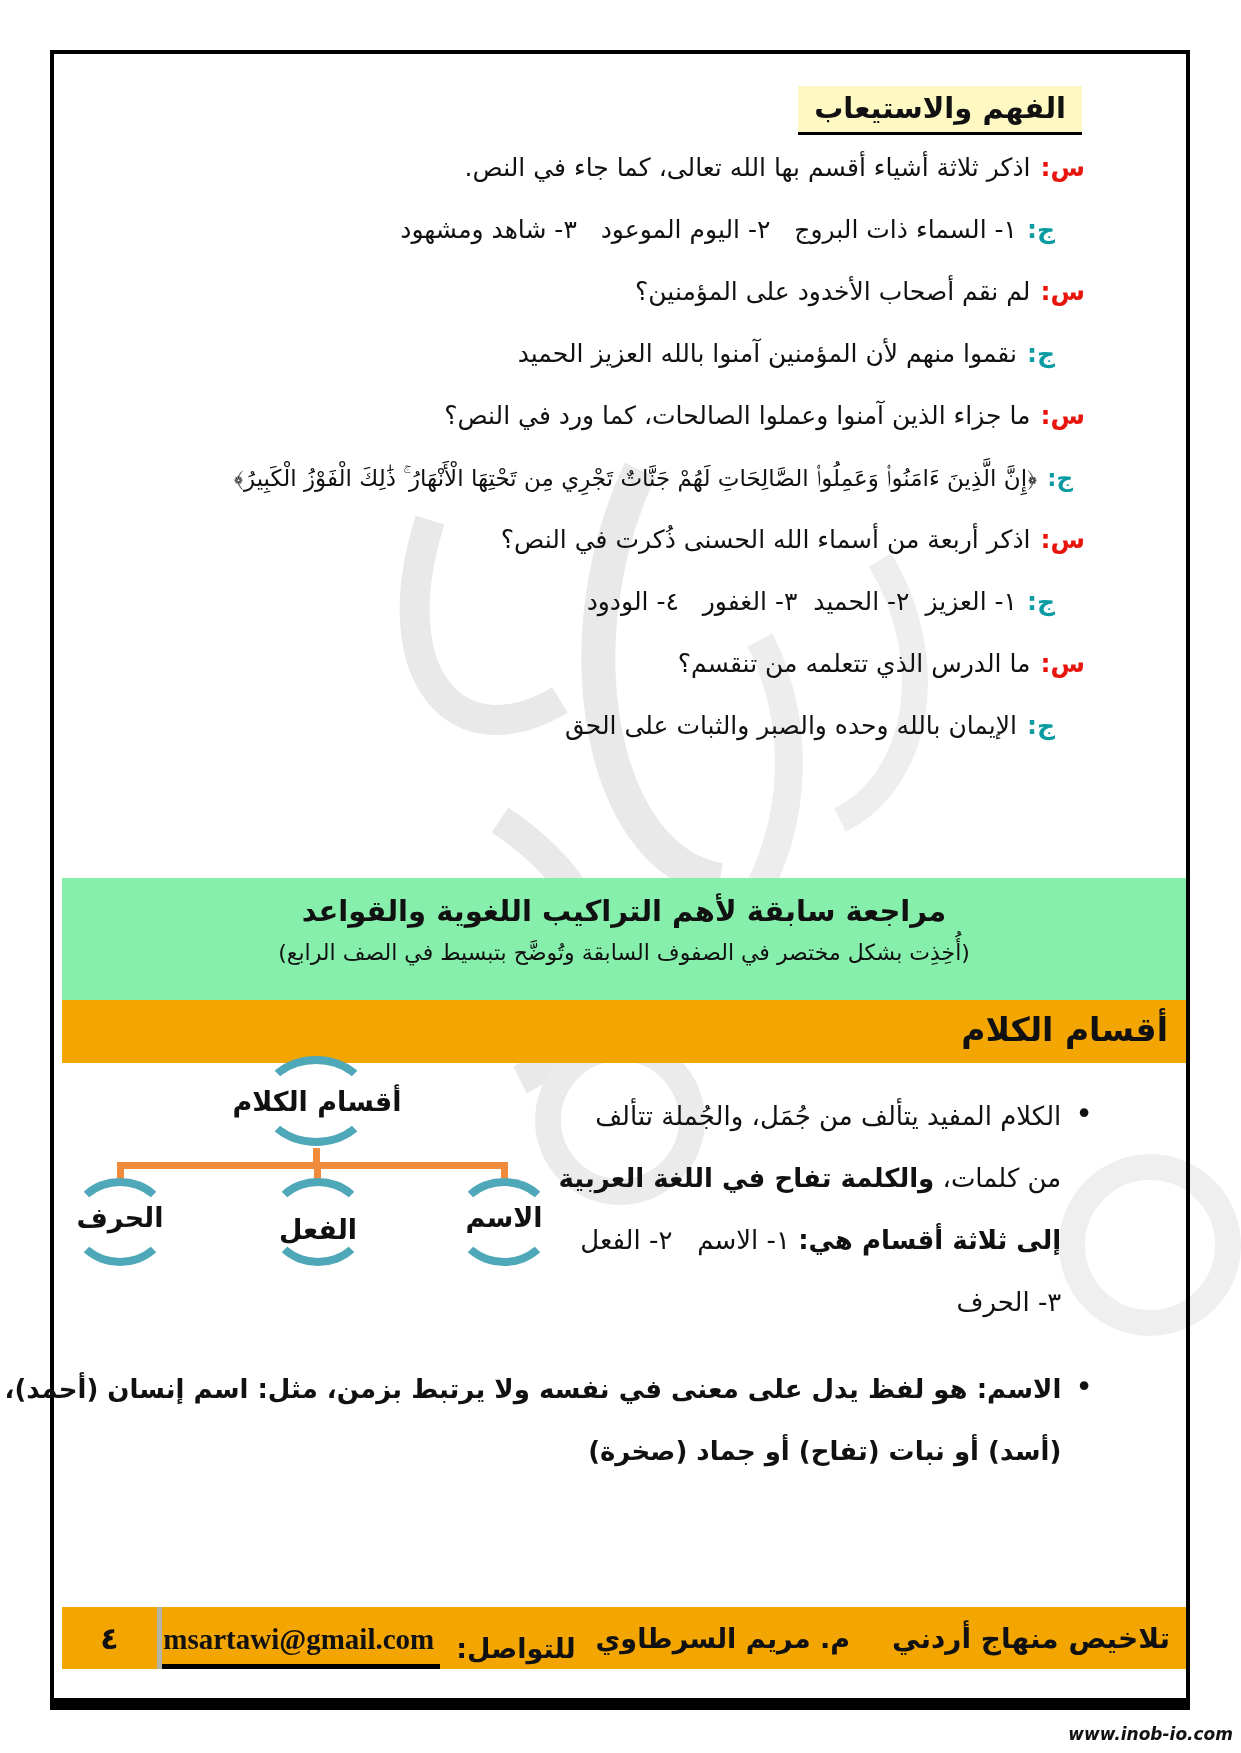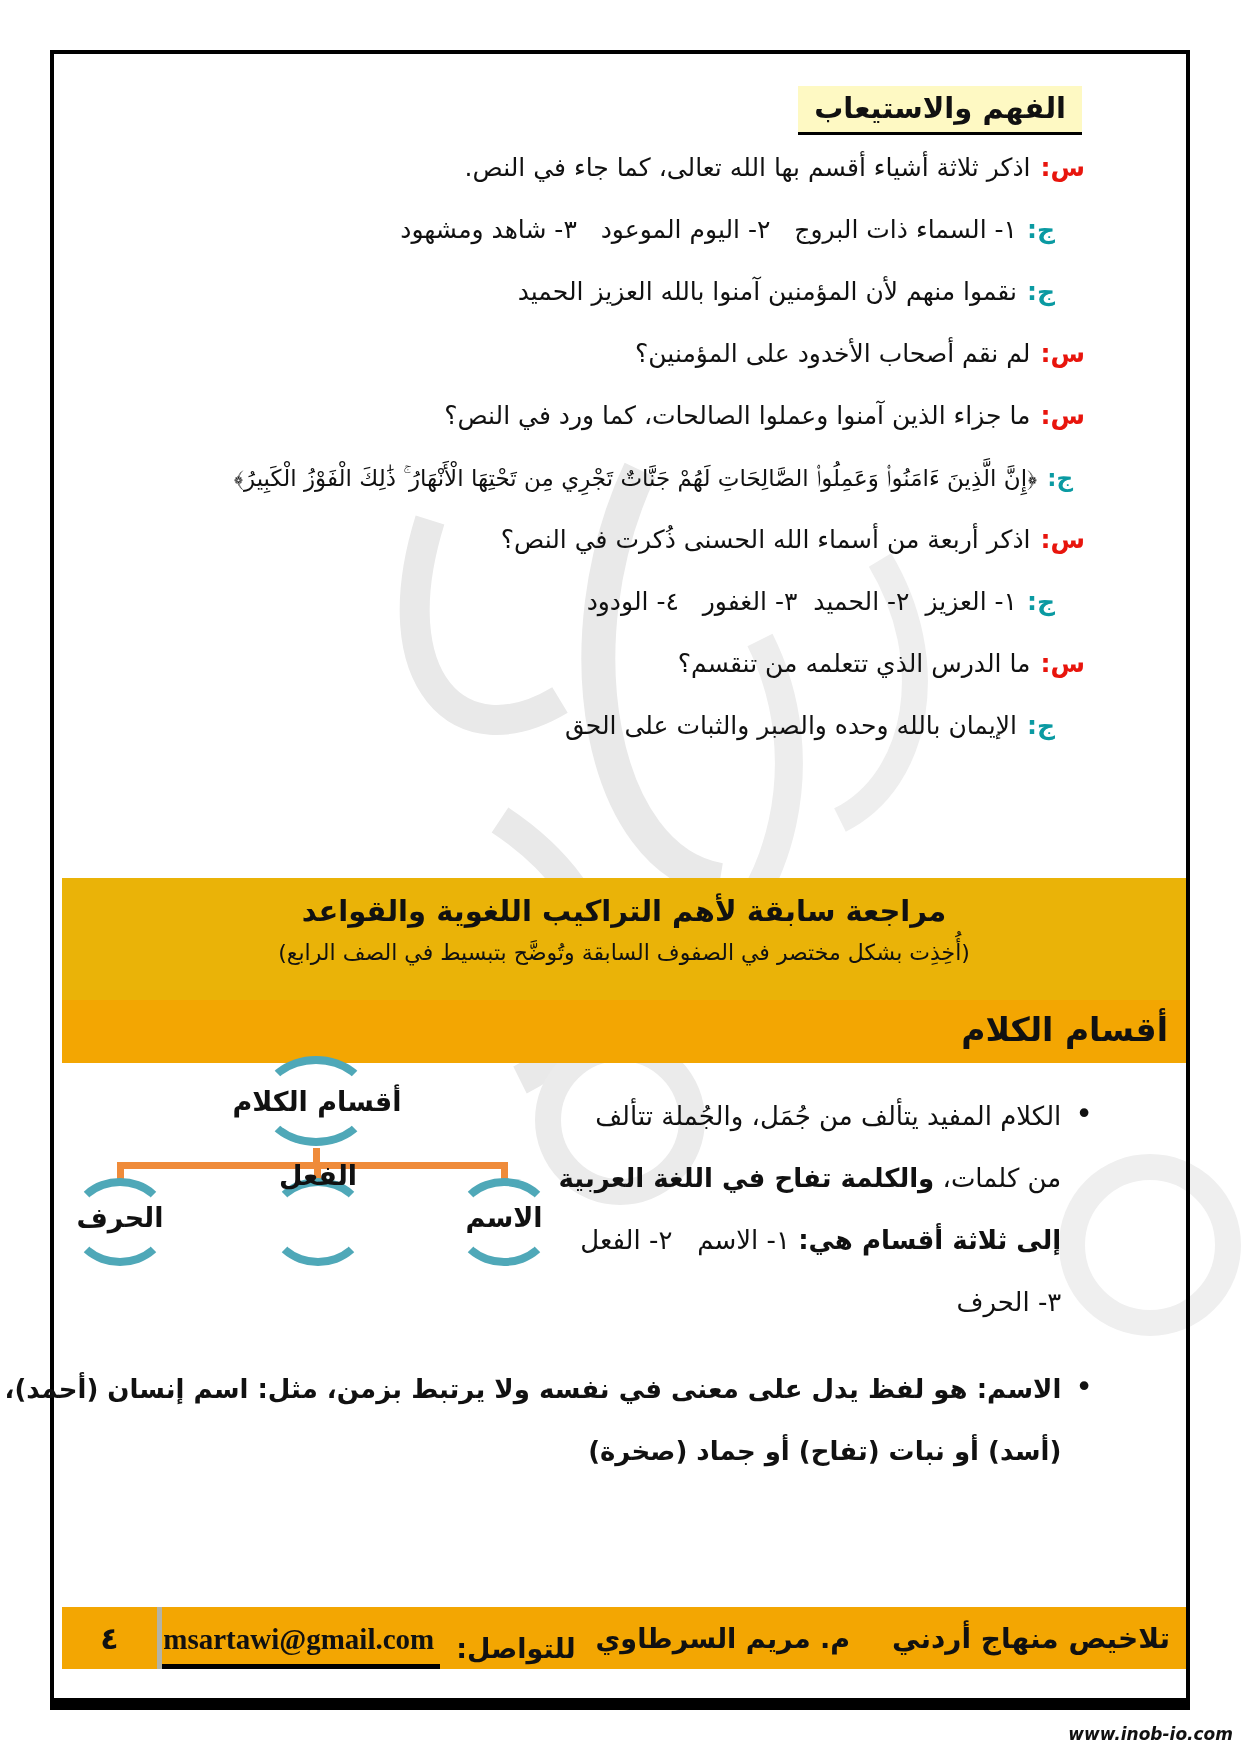--- a/index.html
+++ b/index.html
@@ -17,21 +17,21 @@
   
   .qa{position:absolute;top:150px;right:156px;left:70px;direction:rtl;text-align:right;}
   .qa-row{font-size:25px;line-height:36px;margin-bottom:26px;white-space:nowrap;}
   .qa-row .lbl{font-weight:bold;margin-left:10px;}
   .qa-row.q .lbl{color:#e8150d;}
   .qa-row.a .lbl{color:#0a9aa2;}
   .qa-row.a{padding-right:30px;}
   .qa-row.verse{font-size:23px;padding-right:12px;}
 
   
-  .banner{position:absolute;top:878px;left:62px;width:1124px;height:122px;background:#eab308;
+  .banner{position:absolute;top:878px;left:62px;width:1124px;height:122px;background:#86efac;
           direction:rtl;text-align:center;}
   .banner .t1{font-size:29px;font-weight:bold;margin-top:16px;}
   .banner .t2{font-size:22px;margin-top:12px;}
 
   
   .band{position:absolute;top:1000px;left:62px;width:1124px;height:63px;background:#f3a602;
         direction:rtl;}
   .band .bt{font-size:33px;font-weight:bold;line-height:60px;padding-right:18px;}
 
   
@@ -88,25 +88,25 @@
 
     <div class="comp-title">الفهم والاستيعاب</div>
 
     <div class="qa">
       <div class="qa-row q">
         <span class="lbl">س:</span><span>اذكر ثلاثة أشياء أقسم بها الله تعالى، كما جاء في النص.</span>
       </div>
       <div class="qa-row a">
         <span class="lbl">ج:</span><span>١- السماء ذات البروج&nbsp;&nbsp;&nbsp;٢- اليوم الموعود&nbsp;&nbsp;&nbsp;٣- شاهد ومشهود</span>
       </div>
+      <div class="qa-row q">
+        <span class="lbl">س:</span><span>لم نقم أصحاب الأخدود على المؤمنين؟</span>
+      </div>
       <div class="qa-row a">
         <span class="lbl">ج:</span><span>نقموا منهم لأن المؤمنين آمنوا بالله العزيز الحميد</span>
-      </div>
-      <div class="qa-row q">
-        <span class="lbl">س:</span><span>لم نقم أصحاب الأخدود على المؤمنين؟</span>
       </div>
       <div class="qa-row q">
         <span class="lbl">س:</span><span>ما جزاء الذين آمنوا وعملوا الصالحات، كما ورد في النص؟</span>
       </div>
       <div class="qa-row a verse">
         <span class="lbl">ج:</span><span>﴿إِنَّ الَّذِينَ ءَامَنُوا۟ وَعَمِلُوا۟ الصَّالِحَاتِ لَهُمْ جَنَّاتٌ تَجْرِي مِن تَحْتِهَا الْأَنْهَارُ ۚ ذَٰلِكَ الْفَوْزُ الْكَبِيرُ﴾</span>
       </div>
       <div class="qa-row q">
         <span class="lbl">س:</span><span>اذكر أربعة من أسماء الله الحسنى ذُكرت في النص؟</span>
       </div>
@@ -147,21 +147,21 @@
       <div class="conn" style="left:313px;top:1148px;width:7px;height:16px;"></div>
       <div class="conn" style="left:117px;top:1162px;width:391px;height:7px;"></div>
       <div class="conn" style="left:117px;top:1166px;width:7px;height:14px;"></div>
       <div class="conn" style="left:314px;top:1166px;width:7px;height:14px;"></div>
       <div class="conn" style="left:501px;top:1166px;width:7px;height:14px;"></div>
 
       <div class="arc" style="left:454px;top:1178px;width:100px;height:88px;"></div>
       <div class="node-label" style="left:504px;top:1202px;">الاسم</div>
 
       <div class="arc" style="left:268px;top:1178px;width:100px;height:88px;"></div>
-      <div class="node-label" style="left:318px;top:1160px;">الفعل</div>
+      <div class="node-label" style="left:318px;top:1214px;">الفعل</div>
 
       <div class="arc" style="left:70px;top:1178px;width:100px;height:88px;"></div>
       <div class="node-label" style="left:120px;top:1202px;">الحرف</div>
     </div>
 
     <div class="bullet-block bb2">
       <span class="bullet-dot">•</span>
       <div>
         <div class="line">الاسم: هو لفظ يدل على معنى في نفسه ولا يرتبط بزمن، مثل: اسم إنسان (أحمد)، أو حيوان</div>
         <div class="line">(أسد) أو نبات (تفاح) أو جماد (صخرة)</div>

